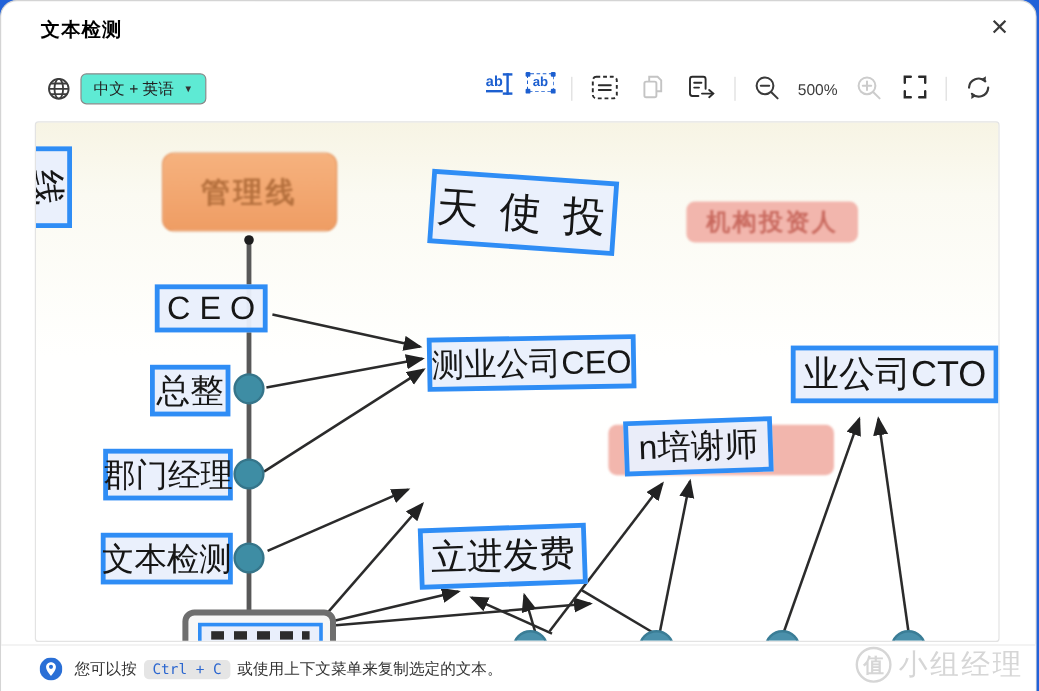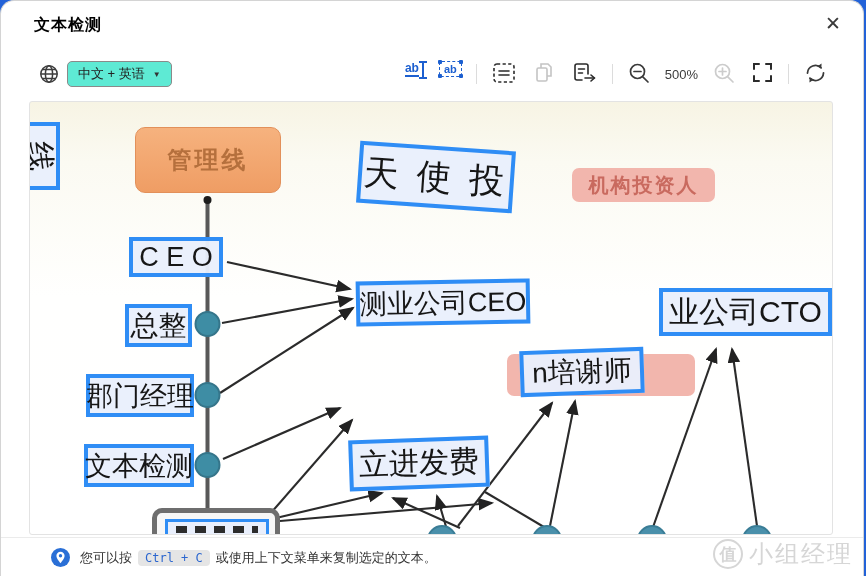--- a/index.html
+++ b/index.html
@@ -101,21 +101,21 @@
     margin:6px 6px 0 8px;height:30px;border:3px solid #2f8df5;background:#e9effc;
   }
   .graybox .glyphs{
     height:7px;margin:4px 8px 0;
     background:repeating-linear-gradient(90deg,#2c2c2c 0 11px,transparent 11px 19px);
   }
   
   .statusbar{
     position:absolute;left:0;right:0;top:536px;height:40px;
     border-top:1px solid #ebebeb;background:#fff;
-    display:flex;align-items:center;padding-left:50px;box-sizing:border-box;
+    display:flex;align-items:center;padding-left:32px;box-sizing:border-box;
     font-size:13px;color:#333;
   }
   .tip-icon{width:19px;height:19px;margin-right:10px;flex:0 0 auto;}
   .kbd{
     font-family:"DejaVu Sans Mono","Liberation Mono",monospace;
     background:#e5e5e5;color:#2b66cf;border-radius:4px;
     padding:1px 7px;margin:0 6px;font-size:12px;
   }
   .watermark{
     position:absolute;right:10px;bottom:6px;display:flex;align-items:center;gap:6px;

